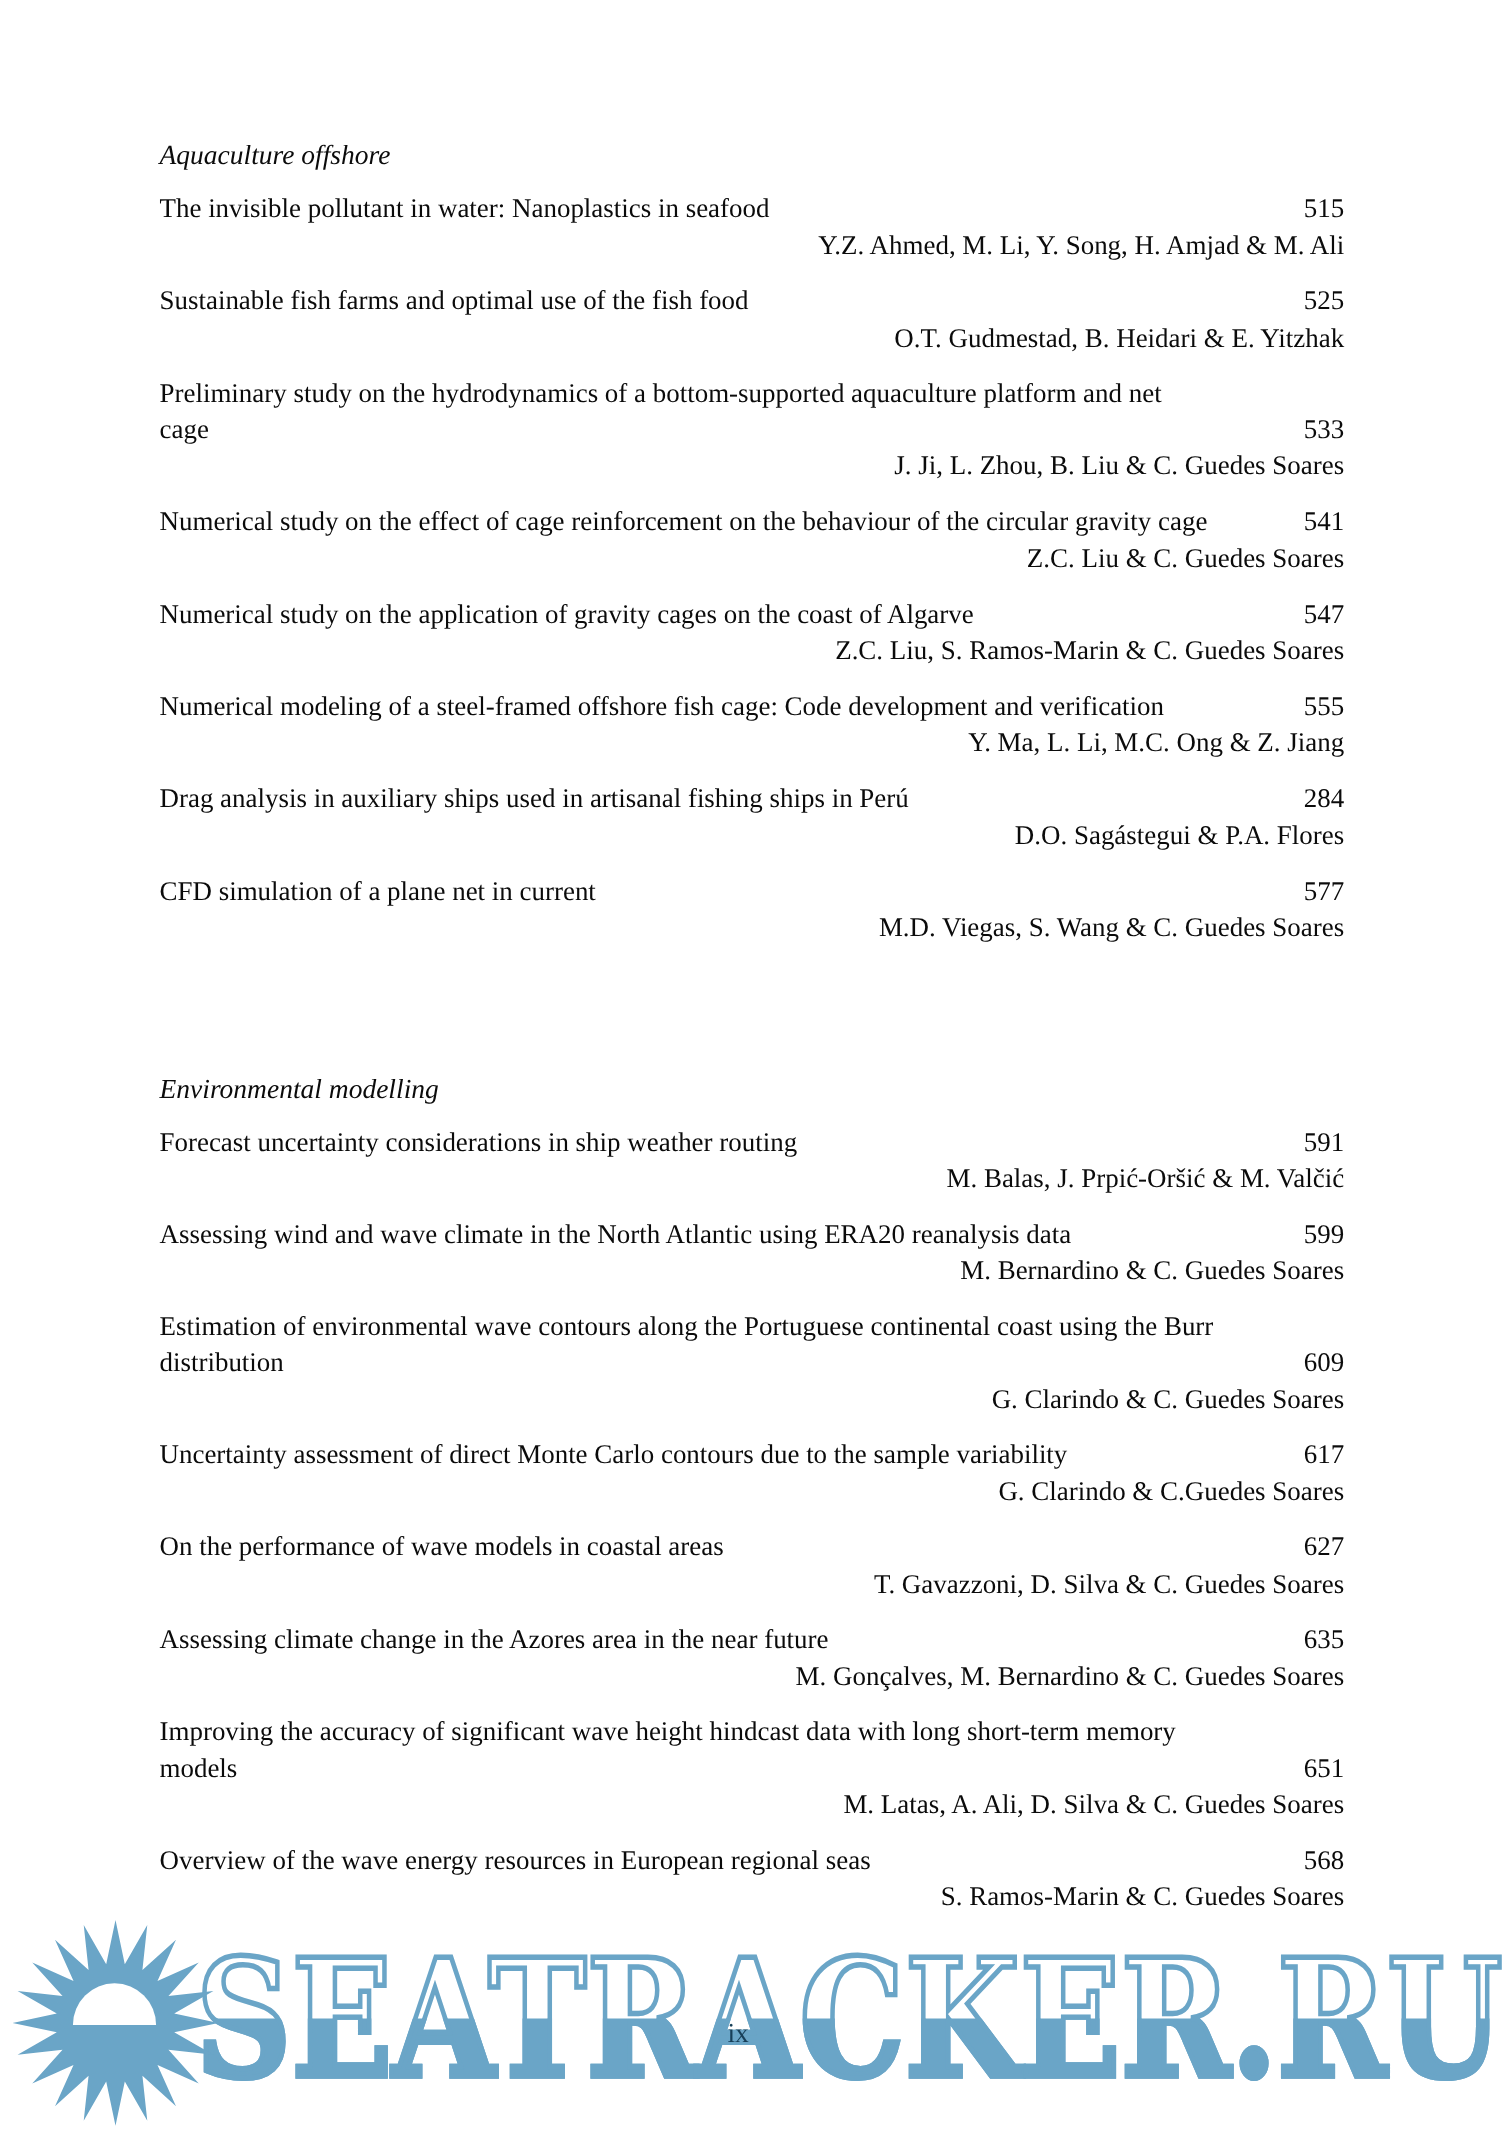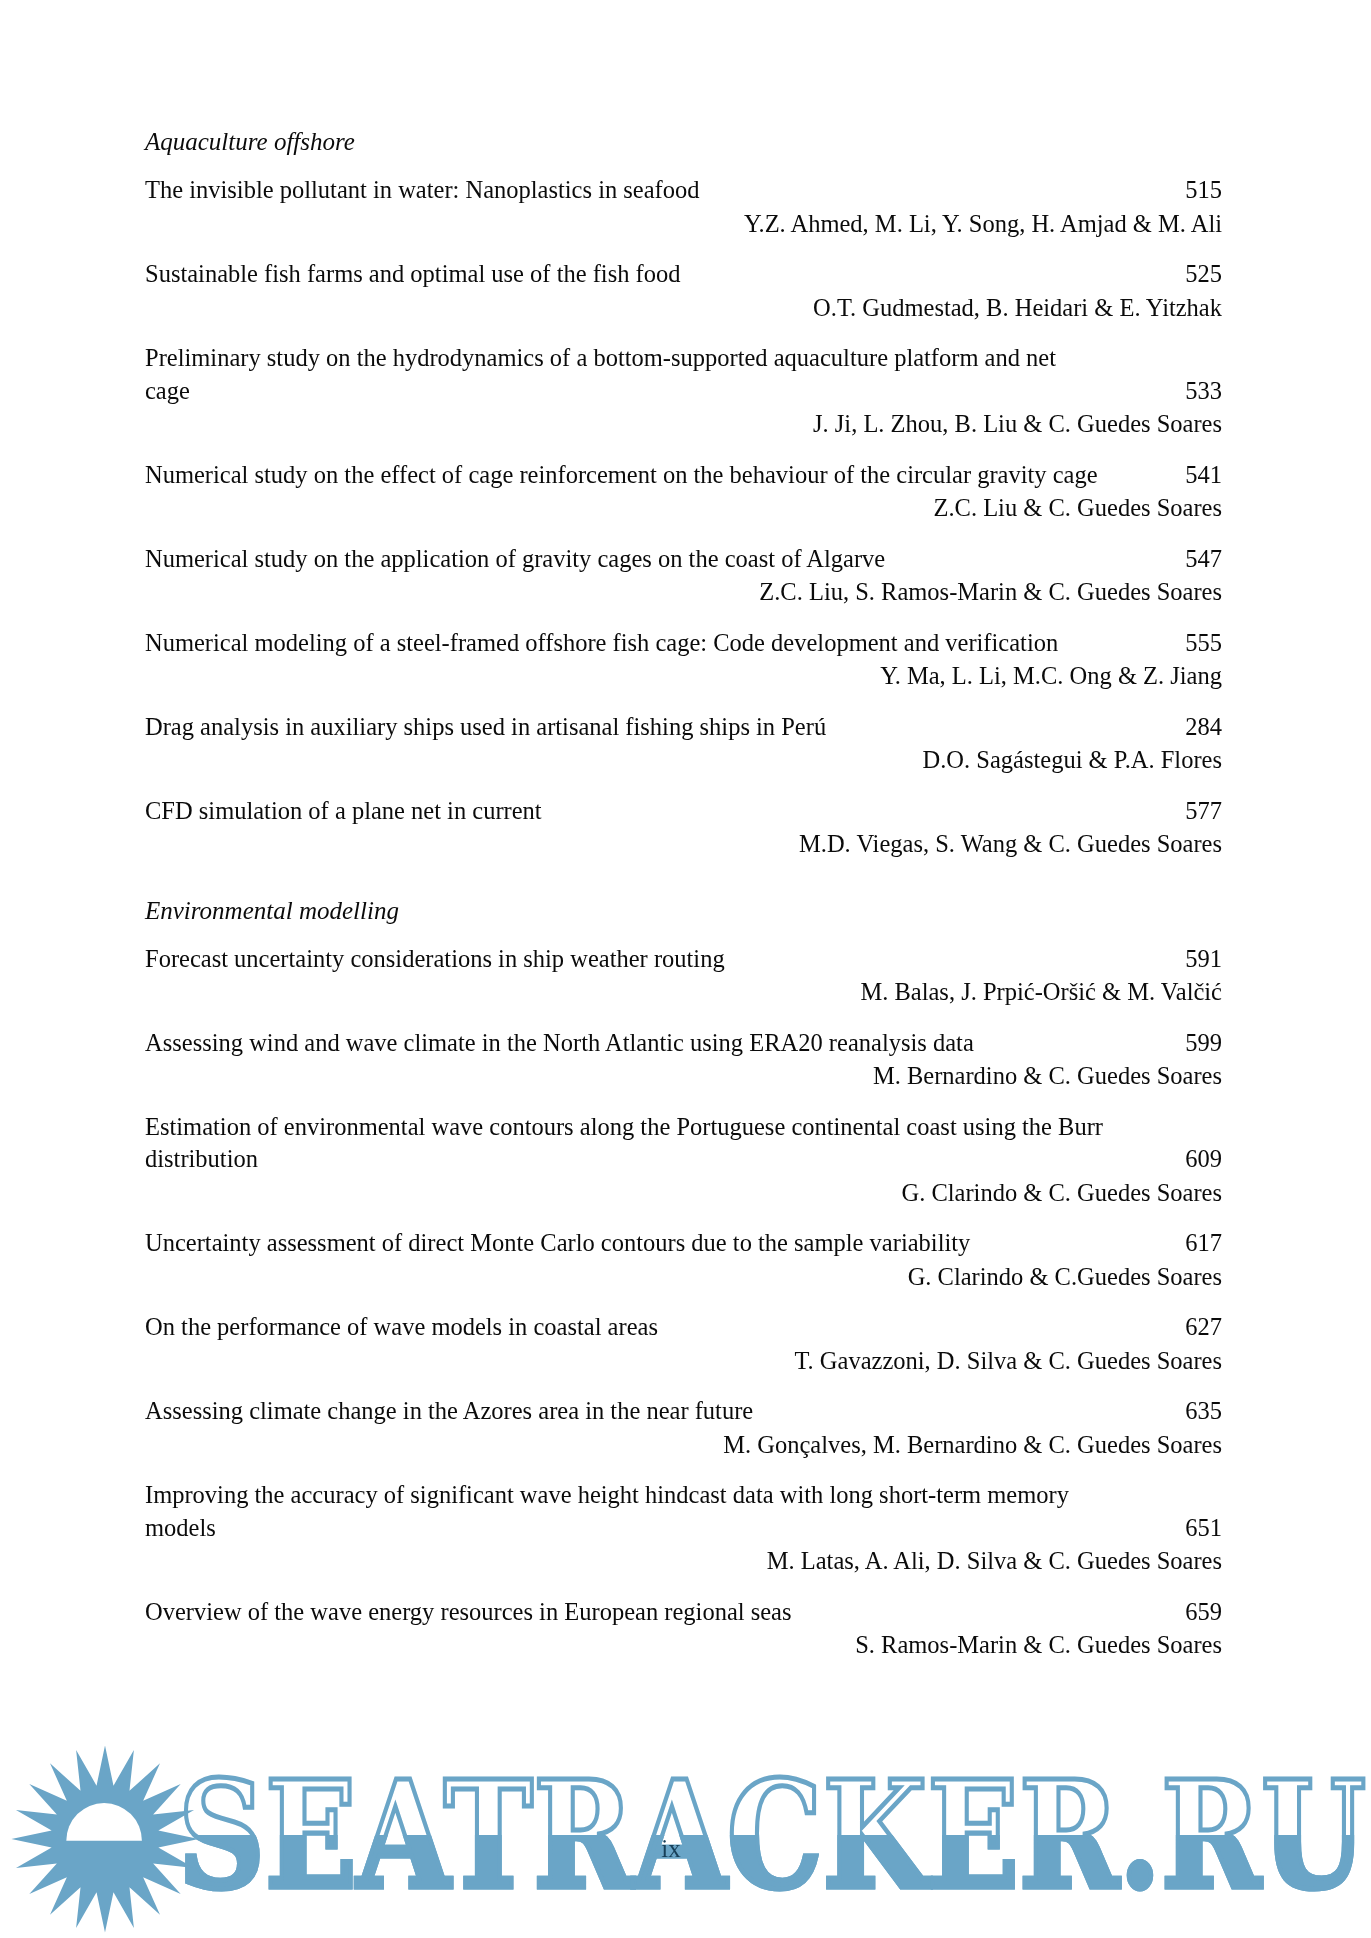--- a/index.html
+++ b/index.html
@@ -6,21 +6,21 @@
   body{
     width:1371px;height:1938px;position:relative;overflow:hidden;
     background:#ffffff;
     font-family:"Liberation Serif","DejaVu Serif",serif;
     color:#0b0b0b;
   }
   .toc{
     position:absolute;left:145px;top:126px;width:1077px;
   }
   .section{margin:0;}
-  .section + .section{margin-top:34px;}
+  .section + .section{margin-top:114px;}
   .section-heading{
     font-style:italic;
     font-size:25px;line-height:32px;
     margin:0 0 16px 0;
   }
   .entry{margin:0 0 18px 0;}
   .title-row{
     display:flex;align-items:flex-end;
   }
   .entry-title{
@@ -160,21 +160,21 @@
       <div class="entry">
         <div class="title-row">
           <span class="entry-title">Improving the accuracy of significant wave height hindcast data with long short-term memory models</span>
           <span class="entry-page">651</span>
         </div>
         <div class="entry-authors">M. Latas, A. Ali, D. Silva &amp; C. Guedes Soares</div>
       </div>
       <div class="entry">
         <div class="title-row">
           <span class="entry-title">Overview of the wave energy resources in European regional seas</span>
-          <span class="entry-page">659</span>
+          <span class="entry-page">568</span>
         </div>
         <div class="entry-authors">S. Ramos-Marin &amp; C. Guedes Soares</div>
       </div>
     </section>
   </main>
 
 <svg class="watermark-svg" width="1371" height="240" viewBox="0 0 1371 240">
   <defs>
     <clipPath id="waterline">
       <rect x="0" y="137" width="1371" height="103"></rect>

